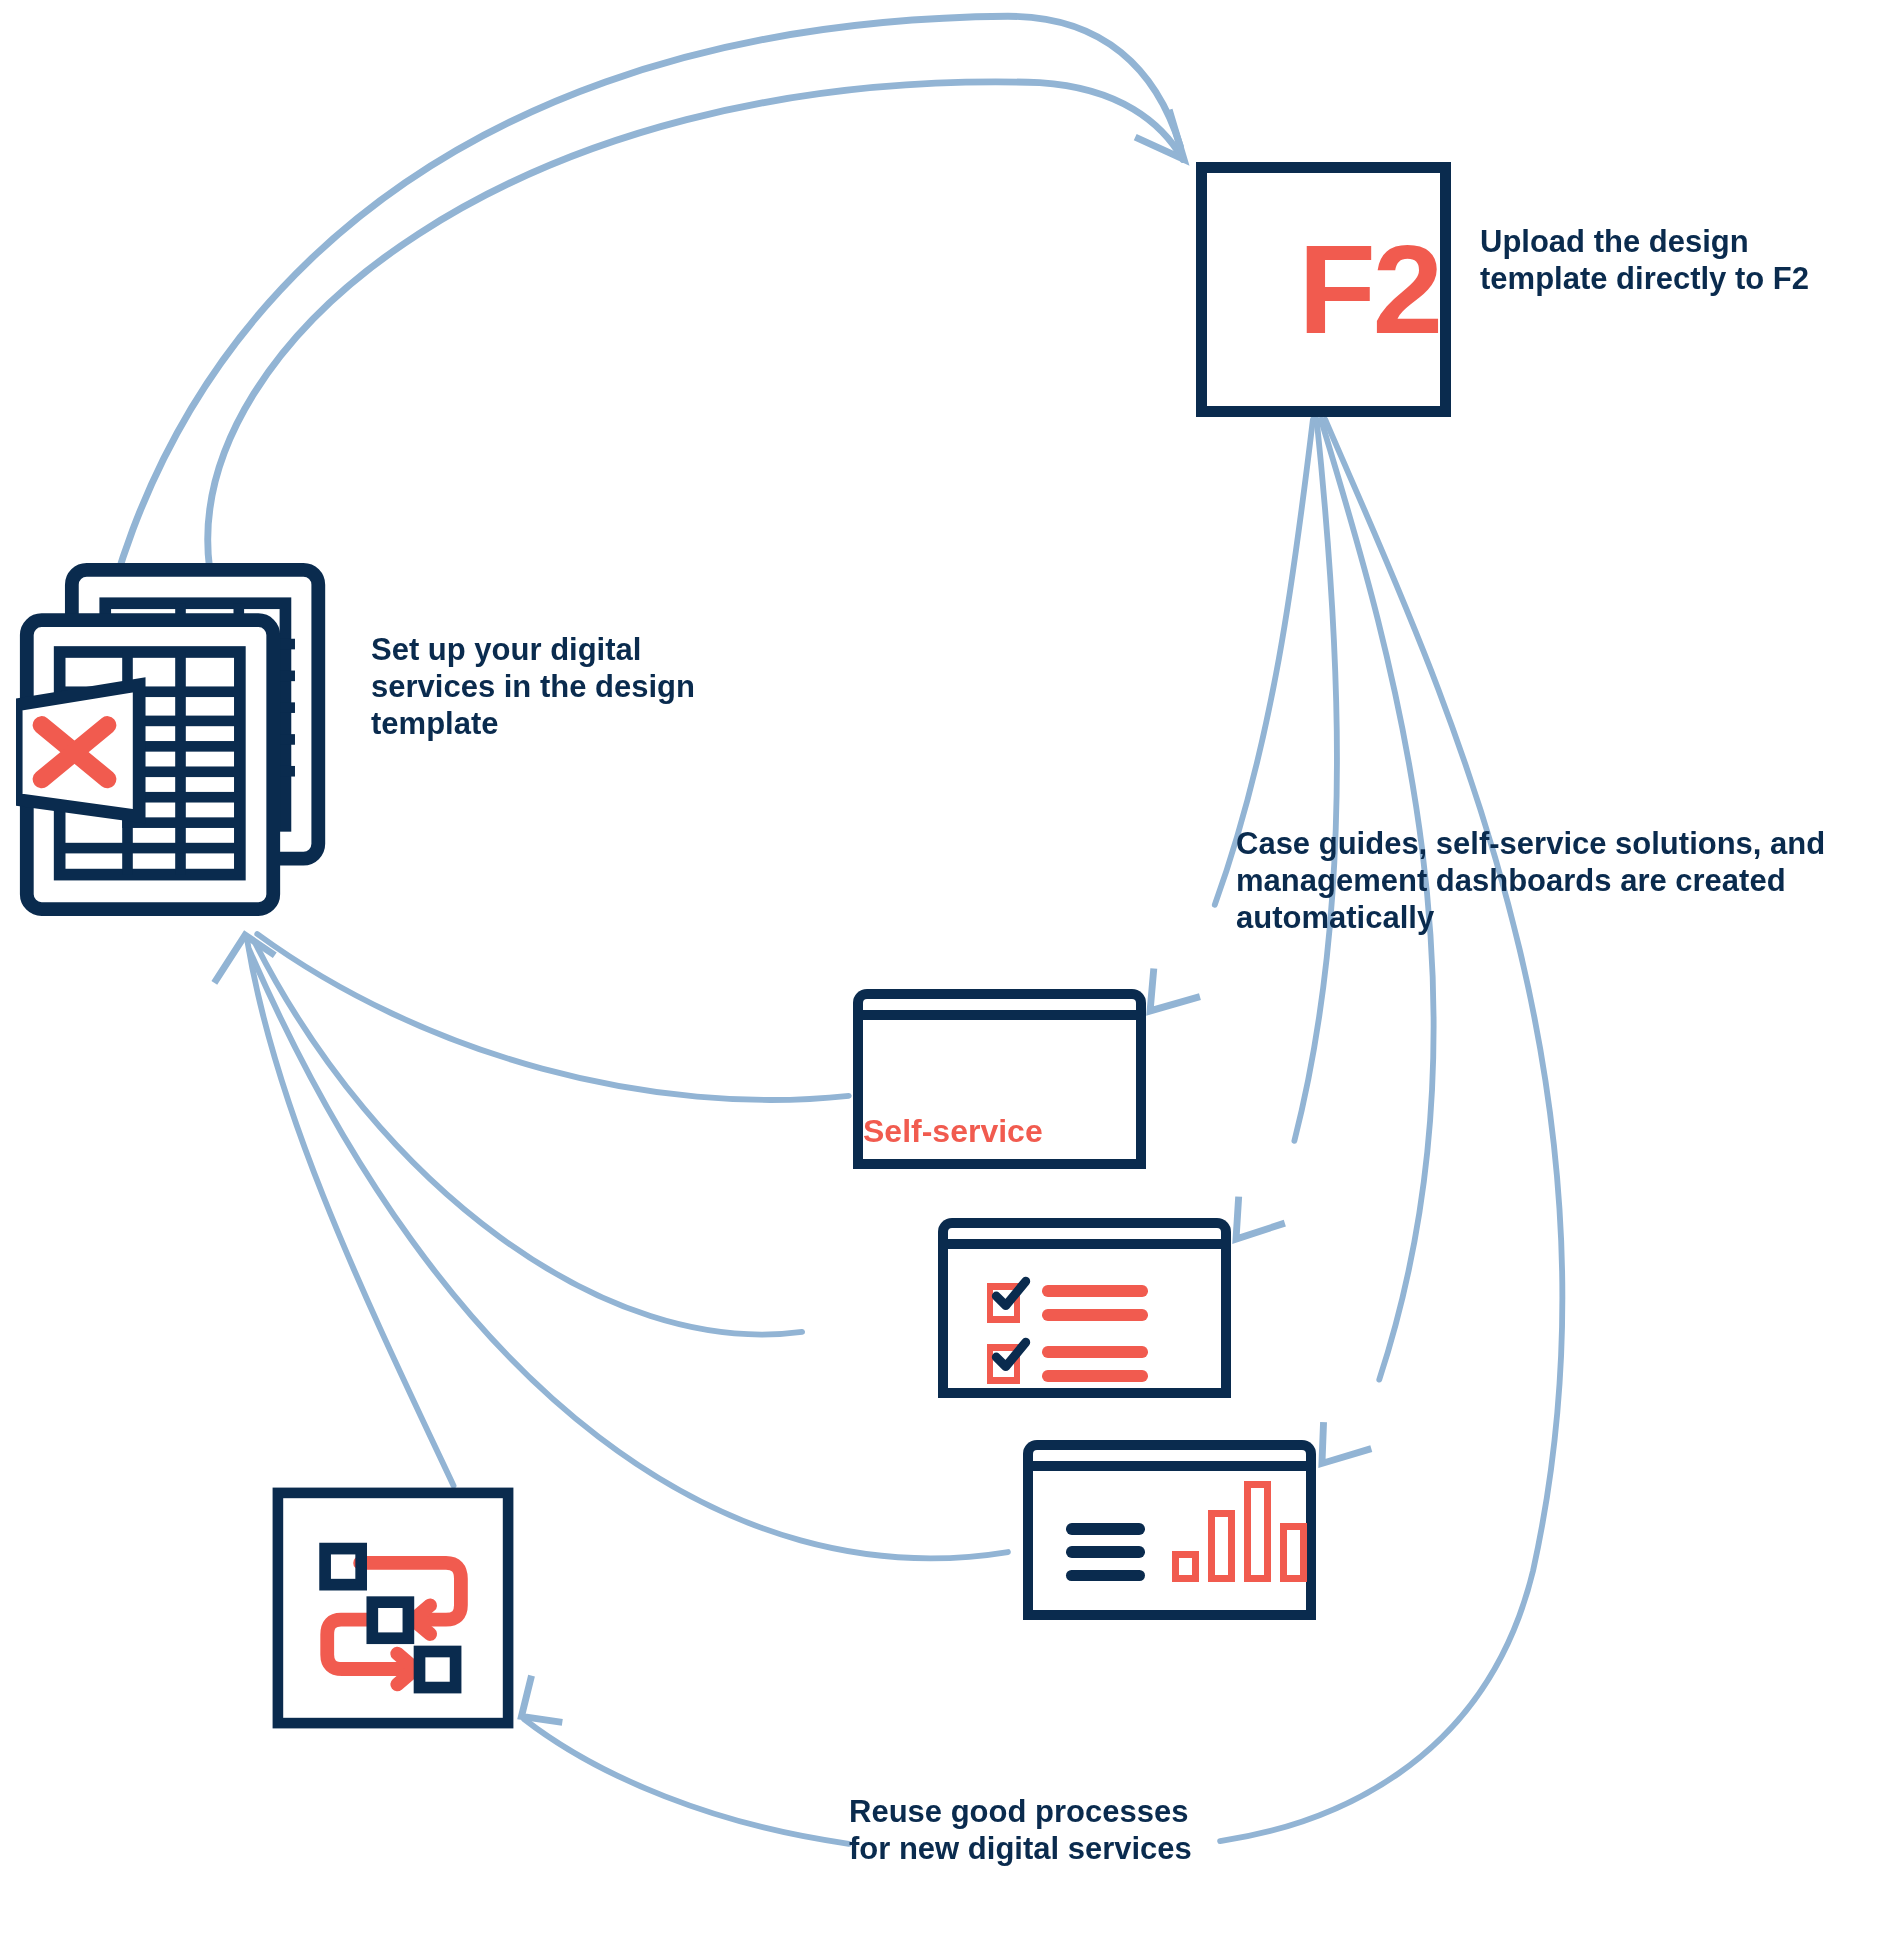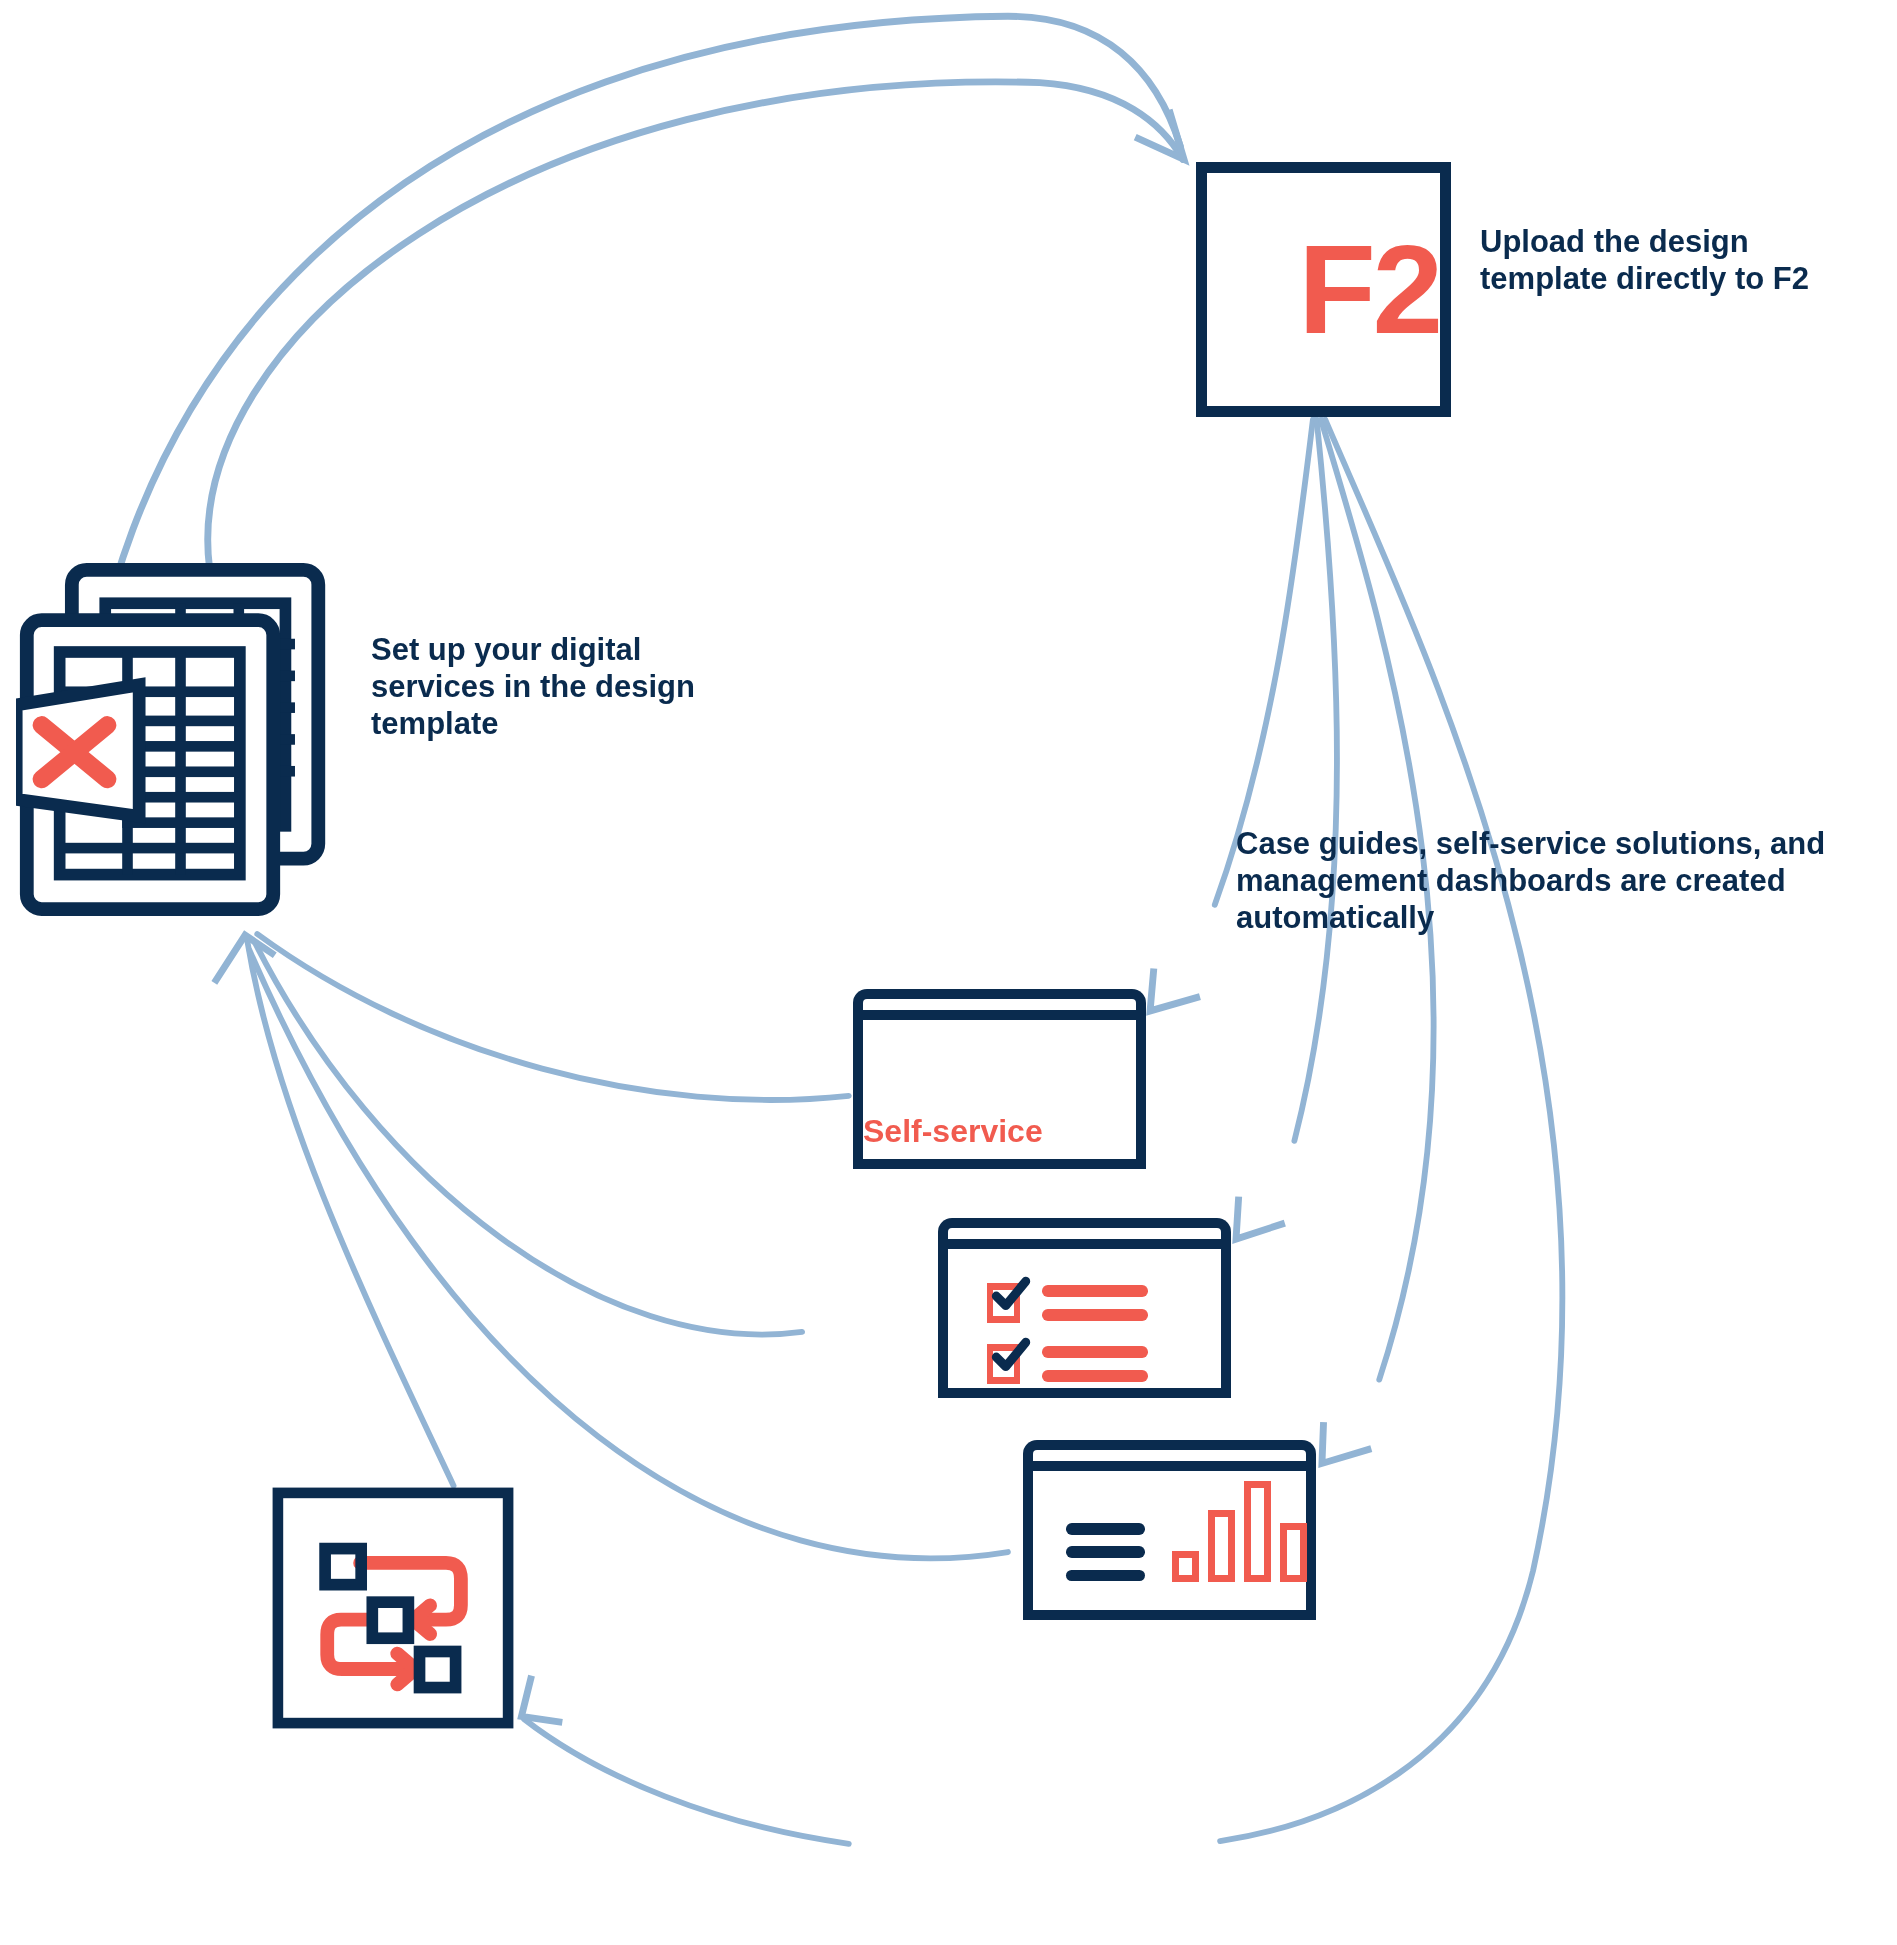--- a/index.html
+++ b/index.html
@@ -199,15 +199,16 @@
       <path d="M300,225 L268,252 L300,279" fill="none" stroke="#F15B4F" stroke-width="26" stroke-linecap="round" stroke-linejoin="round"></path>
       <path d="M188,252 L132,252 Q106,252 106,280 L106,318 Q106,345 134,345 L268,345" fill="none" stroke="#F15B4F" stroke-width="26" stroke-linecap="round"></path>
       <path d="M238,316 L272,345 L238,374" fill="none" stroke="#F15B4F" stroke-width="26" stroke-linecap="round" stroke-linejoin="round"></path>
 
       <rect x="102" y="118" width="68" height="68" fill="none" stroke="#0A2B4E" stroke-width="22"></rect>
       <rect x="191" y="219" width="68" height="68" fill="none" stroke="#0A2B4E" stroke-width="22"></rect>
       <rect x="280" y="312" width="68" height="68" fill="none" stroke="#0A2B4E" stroke-width="22"></rect>
     </svg>
   </div>
 
+  <div class="cap" id="cap-reuse">Reuse good processes for new digital services</div>
 
 </div>
 
 
 </body></html>

